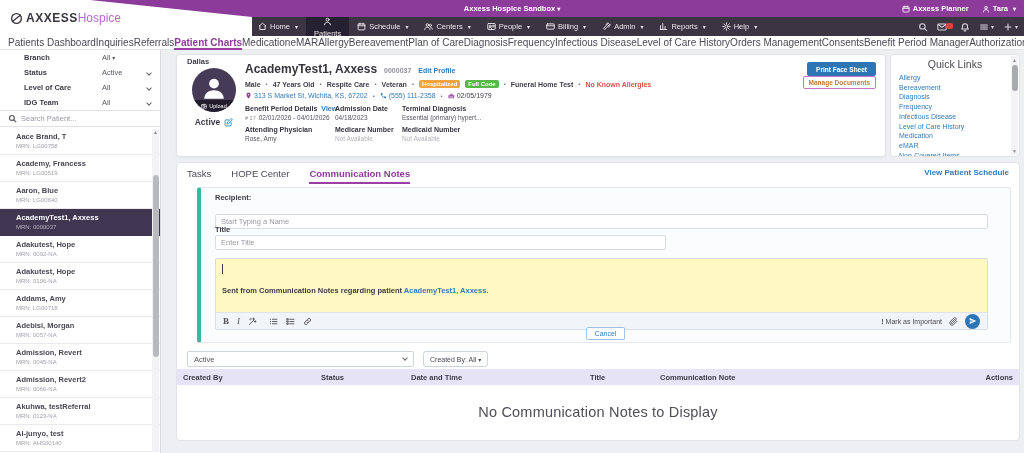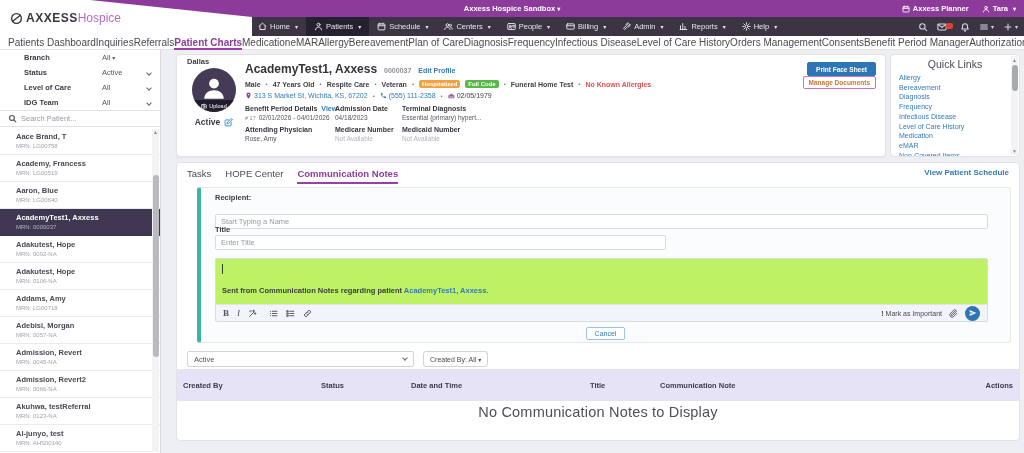--- a/index.html
+++ b/index.html
@@ -16,21 +16,21 @@
     font-size:7.5px; font-weight:bold; color:#fff; white-space:nowrap; cursor:pointer; }
   .tb-right { position:absolute; right:8px; top:0; height:17px; display:flex; align-items:center; gap:13px;
     color:#fff; font-size:7.5px; font-weight:bold; }
   .tb-link { display:flex; align-items:center; gap:3px; cursor:pointer; }
 
   
   #menubar { position:absolute; left:0; top:17px; width:1024px; height:19px; background:#3b3543;
     display:flex; align-items:stretch; padding-left:250px; z-index:2; }
   .mb-item { display:flex; align-items:center; gap:3px; padding:0 8px; color:#e6e4ea; font-size:7.5px;
     cursor:pointer; white-space:nowrap; }
-  .mb-item.active { background:#262130; }
+  .mb-item.active { background:#262130;flex-direction:column; }
   .mb-right { position:absolute; right:6px; top:0; height:19px; display:flex; align-items:center; gap:9px; color:#d9d7e0; }
   .mb-icon { cursor:pointer; display:flex; align-items:center; position:relative; }
   .msg-badge { position:absolute; right:-6px; top:1px; width:7px; height:6px; background:#d9443a; border-radius:2px; }
 
   
   #logo { position:absolute; left:0; top:0; width:252px; height:36px; background:#fff; z-index:3;
     clip-path:polygon(0 0, 90px 0, 252px 17px, 252px 36px, 0 36px);
     display:flex; align-items:center; padding-left:10px; }
   .logo-brand { font-size:12px; font-weight:800; color:#3a3640; letter-spacing:.5px; text-transform:uppercase; }
   .logo-product { font-size:12px; font-weight:400; color:#b06ec7; }
@@ -114,35 +114,35 @@
   .ql-link { font-size:7px; color:#337ab7; line-height:9.7px; cursor:pointer; }
   .ql-track { position:absolute; right:1px; top:1px; bottom:1px; width:7px; background:#f3f3f6; }
   .ql-up,.ql-down { position:absolute; left:0; width:7px; text-align:center; font-size:5px; color:#8a8a92; cursor:pointer; }
   .ql-up { top:1px; } .ql-down { bottom:1px; }
   .ql-thumb { position:absolute; top:9px; left:0.5px; width:6px; height:26px; background:#a9a9b0; border-radius:3px; cursor:pointer; }
 
   
   #ncard { position:absolute; left:176px; top:112px; width:844px; height:279px; background:#fff;
     border:1px solid #e2e2e8; border-radius:4px; }
   .tabs { position:absolute; left:0; top:0; right:0; height:21px; display:flex; align-items:center;
-    padding-left:10px; gap:14px; }
+    padding-left:10px; gap:20px; }
   .tab { font-size:9.5px; color:#4b4954; height:21px; line-height:21px; cursor:pointer; white-space:nowrap; }
   .tab.active { color:#8d3b9b; font-weight:bold; box-shadow:inset 0 -2px 0 #9b3fa5; }
   .view-sched { position:absolute; right:10px; top:5px; font-size:8px; font-weight:bold; color:#337ab7; cursor:pointer; }
   .form-panel { position:absolute; left:20px; top:24px; width:814px; height:156px; background:#fbfcfe;
     border:1px solid #e4e7ec; border-left:4px solid #3cb5a2; border-radius:3px; }
   .fp-label { position:absolute; font-size:7.5px; font-weight:bold; color:#3c3a44; }
   .fp-input { position:absolute; height:15px; border:1px solid #d7dbe2; border-radius:2px; background:#fff;
     font-size:7.5px; color:#444; padding:0 5px; font-family:inherit; outline:none; }
   .fp-input::placeholder { color:#9b99a3; }
   .lab-recip { left:14px; top:5px; }
   .inp-recip { left:14px; top:15px; width:773px;margin-top:11px; }
   .lab-title { left:14px; top:37px; }
   .inp-title { left:14px; top:47px; width:451px; }
-  .editor { position:absolute; left:14px; top:70px; width:773px; height:64px; background:#bef264;
+  .editor { position:absolute; left:14px; top:70px; width:773px; height:72px; background:#fef9c3;
     border:1px solid #d7dbe2; border-radius:2px; }
   .caret-bar { position:absolute; left:6px; top:5px; width:1px; height:10px; background:#3a3a40; }
   .ed-text { position:absolute; left:6px; top:27px; font-size:7.5px; font-weight:bold; color:#3c3a44; }
   .ed-text .plink { color:#337ab7; cursor:pointer; }
   .ed-toolbar { position:absolute; left:0; right:0; bottom:0; height:17px; background:#f1f4f9;
     border-top:1px solid #dfe3ea; display:flex; align-items:center; padding:0 7px; gap:8px; color:#55535d; }
   .tbtn { cursor:pointer; display:flex; align-items:center; }
   .tb-b { font-weight:bold; font-size:9px; font-family:"Liberation Serif", serif; }
   .tb-it { font-style:italic; font-size:9px; font-family:"Liberation Serif", serif; }
   .ed-right { margin-left:auto; display:flex; align-items:center; gap:7px; }
@@ -154,21 +154,21 @@
     border:1px solid #9cc1e4; color:#337ab7; font-size:7px; padding:2px 8px; border-radius:2px; cursor:pointer; }
   .sel-status { position:absolute; left:10px; top:188px; width:227px; height:16px; border:1px solid #cfd3da;
     border-radius:2px; background:#fff; font-size:7.5px; color:#55535d; display:flex; align-items:center;
     padding:0 6px; cursor:pointer; }
   .sel-status .chev { margin-left:auto; width:4px; height:4px; border-right:1.3px solid #66646e;
     border-bottom:1.3px solid #66646e; transform:rotate(45deg); margin-top:-2px; }
   .created-by { position:absolute; left:246px; top:188px; height:16px; border:1px solid #cfd3da;
     border-radius:3px; background:#fff; font-size:7px; color:#4a4852; display:flex; align-items:center;
     padding:0 6px; cursor:pointer; }
   .thead { position:absolute; left:0; top:206px; width:842px; height:16px; background:#e6e3f6;
-    display:flex; align-items:center; padding:16px 6px; font-size:7.5px; font-weight:bold; color:#3c3a48; }
+    display:flex; align-items:center; padding:0 6px; font-size:7.5px; font-weight:bold; color:#3c3a48; }
   .thead span { flex:none; }
   .thead span:nth-child(1) { width:138px; }
   .thead span:nth-child(2) { width:90px; }
   .thead span:nth-child(3) { width:179px; }
   .thead span:nth-child(4) { width:70px; }
   .thead span:nth-child(5) { flex:1; }
   .thead span:nth-child(6) { width:36px; text-align:right; }
   .empty-msg { position:absolute; left:0; right:0; top:241px; text-align:center; font-size:14.5px;
     color:#4f4e57; letter-spacing:.2px; }
 </style>

